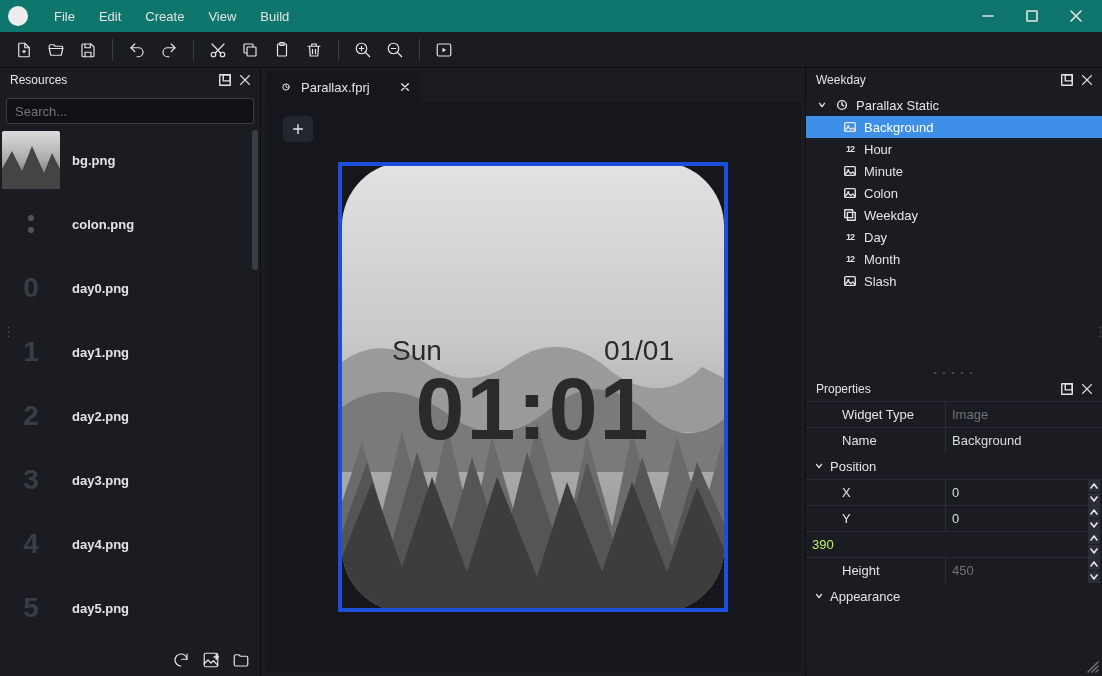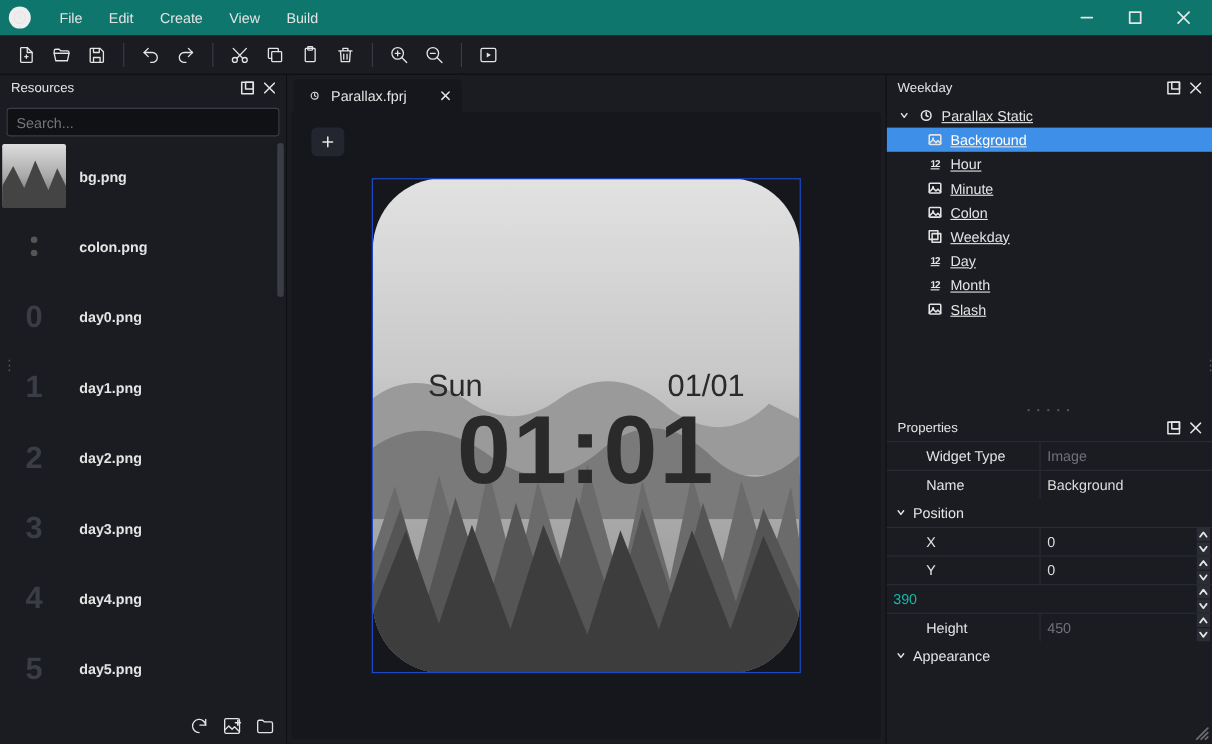--- a/index.html
+++ b/index.html
@@ -62,36 +62,36 @@
 
   
   .center { flex: 1; display: flex; flex-direction: column; background: #1a1c22; }
   .tabs { height: 34px; display: flex; align-items: flex-end; padding-left: 6px; }
   .tab { height: 30px; display: flex; align-items: center; padding: 0 10px 0 12px; gap: 8px; font-size: 13px; background: #15171c; border-radius: 4px 4px 0 0; }
   .tab .dot { width:14px; height:14px; display:flex; align-items:center; justify-content:center;}
   .tab-close svg, .tab .dot svg { width: 10px; height: 10px; }
   .canvas-area { flex: 1; background: #15171c; position: relative; display:flex; align-items:center; justify-content:center; border-radius: 0 4px 4px 4px; margin: 0 4px 4px 4px;}
   .add-chip { position: absolute; top: 14px; left: 18px; width: 30px; height:26px; background:#23262e; border-radius: 5px; display:flex; align-items:center; justify-content:center; cursor:pointer;}
   .watchface {
-    width: 390px; height: 450px; border: 1px solid #1d4ed8; position:relative; overflow:hidden;
+    width: 390px; height: 450px; border: 4px solid #1d4ed8; position:relative; overflow:hidden;
     display:flex; align-items:center; justify-content:center;
   }
   .wf-inner { width:390px; height:450px; border-radius: 64px; overflow:hidden; position:relative; background:linear-gradient(#e2e2e2,#c8c8c8 40%,#b4b4b4 55%,#8e8e8e);}
   .wf-mtn { position:absolute; left:0; right:0; }
   .wf-trees { position:absolute; left:0; right:0; bottom:0; }
   .wf-date-row { position:absolute; top:173px; left:0; right:0; display:flex; justify-content:space-between; padding:0 50px; font-size:28px; color:#2a2a2a; font-weight:500;}
   .wf-time { position:absolute; top:196px; left:0; right:0; text-align:center; font-size:88px; font-weight:600; color:#2a2a2a; letter-spacing: 2px;}
   .handle { position:absolute; width:6px; height:28px; display:flex; flex-direction:column; justify-content:space-between;  color:#555;}
   .handle-left { left:2px; top:50%; transform:translateY(-50%); }
   .handle-right { right:2px; top:50%; transform:translateY(-50%); }
 
   
   .panel-right { width: 297px; display: flex; flex-direction: column; border-left:1px solid #0d0e11;}
   .explorer-tree { flex: 1; overflow:hidden; font-size:13px; }
-  .tree-root { padding: 2px 0; text-decoration: underline; }
+  .tree-root { padding: 2px 0; }
   .tree-row { height:22px; display:flex; align-items:center; padding-left:10px; gap:6px; cursor:pointer;}
   .tree-row.selected { background:#3d8fe8; color:#fff; }
   .tree-toggle { width:12px; display:flex; align-items:center; justify-content:center;}
   .tree-icon { width:16px; height:16px; display:flex; align-items:center; justify-content:center; font-size:10px; font-weight:bold;}
   .tree-icon svg { width:14px; height:14px; }
   .child { padding-left: 36px; }
   .prop-divider { height:10px; display:flex; align-items:center; justify-content:center; color:#555; letter-spacing:2px; font-size:8px;}
   .prop-body { flex:1; overflow:hidden;}
   .prop-group { display:flex; align-items:center; height:26px; padding-left:8px; gap:6px; font-size:13px;}
   .prop-row { display:flex; height:26px; align-items:stretch; border-top:1px solid #2a2d35;}
@@ -523,21 +523,21 @@
               <div>
                 <svg viewBox="0 0 8 6">
                   <path d="M1 1l3 4 3-4"></path>
                 </svg>
               </div>
             </div>
         </div>
       </div>
       <div class="prop-row">
         <div class="prop-val dim">
-          <input style="color: #14b8a6;" value="390">
+          <input style="color: #bef264;" value="390">
           <div class="spinner">
               <div>
                 <svg viewBox="0 0 8 6">
                   <path d="M1 5l3-4 3 4"></path>
                 </svg>
               </div>
               <div>
                 <svg viewBox="0 0 8 6">
                   <path d="M1 1l3 4 3-4"></path>
                 </svg>

